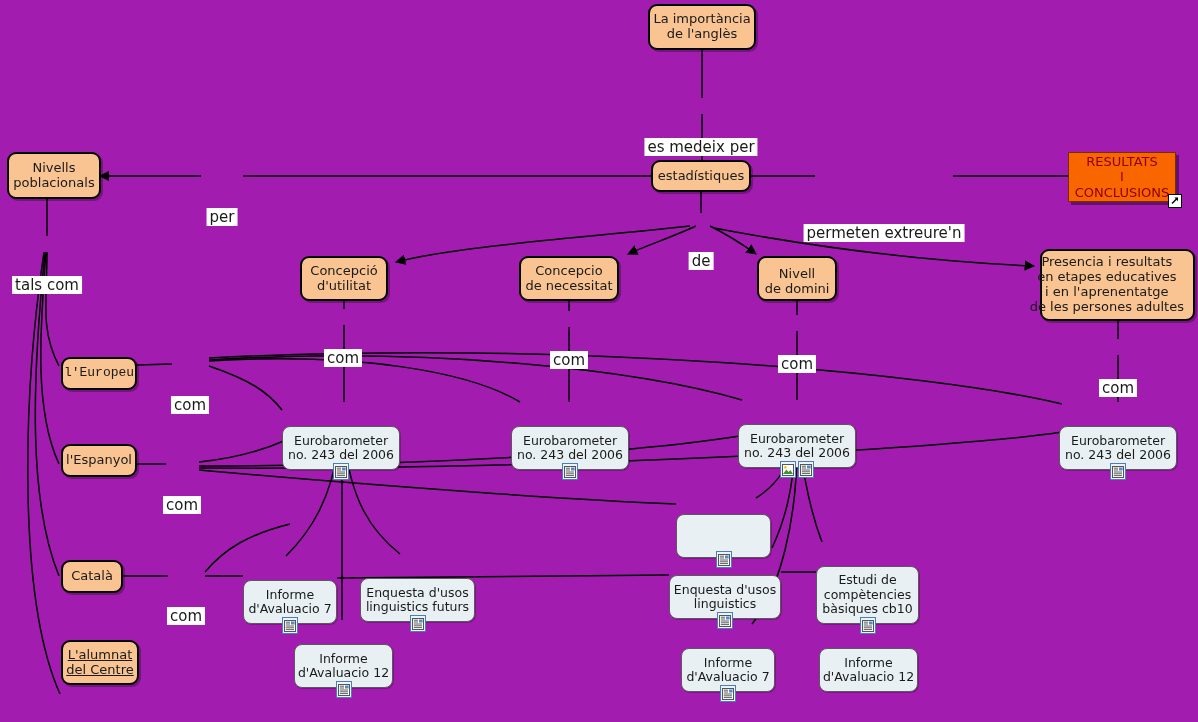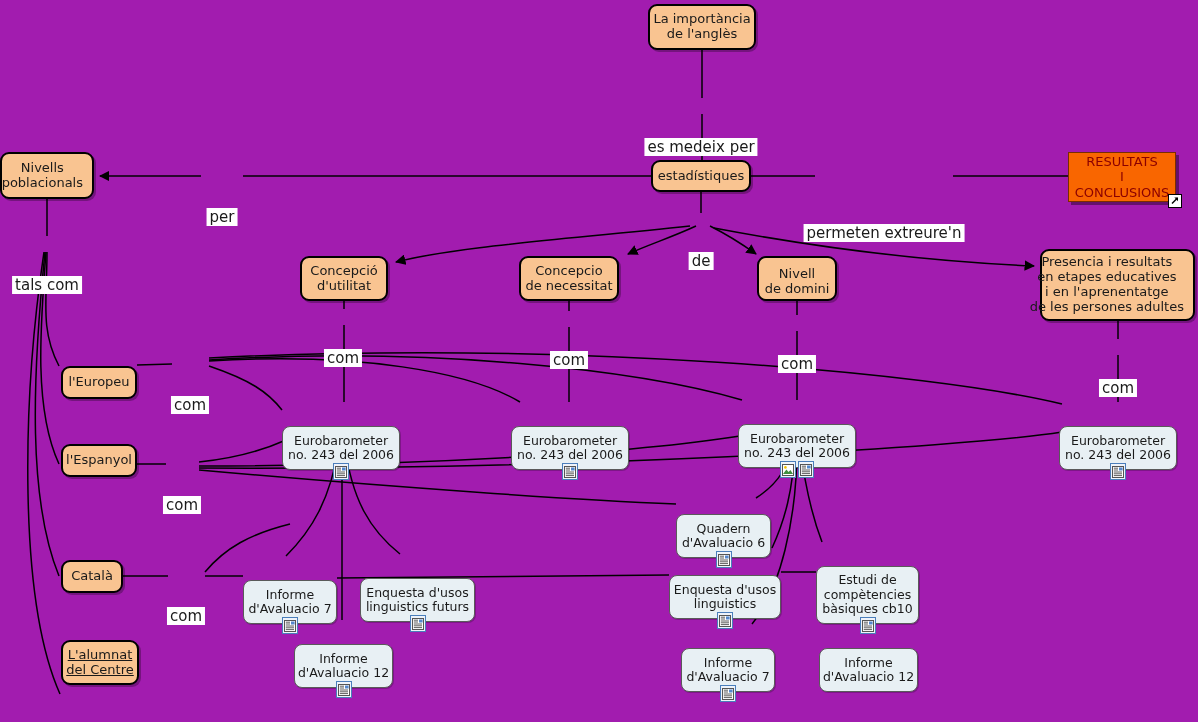--- a/index.html
+++ b/index.html
@@ -172,21 +172,21 @@
     </g>
   </svg>
 
   <div id="node-layer">
       <div class="node concept" style="left: 648px; top: 4px; width: 108px; height: 46px;">
         <div class="nlabel">La importància<br>de l'anglès</div>
       </div>
       <div class="node concept" style="left: 651px; top: 160px; width: 100px; height: 32px;">
         <div class="nlabel">estadístiques</div>
       </div>
-      <div class="node concept" style="left: 0px; top: 152px; width: 94px; height: 47px; justify-content: flex-end;">
+      <div class="node concept" style="left: 7px; top: 152px; width: 94px; height: 47px;">
         <div class="nlabel">Nivells<br>poblacionals</div>
       </div>
       <div class="node results" style="left: 1068px; top: 152px; width: 108px; height: 50px;">
         <div class="nlabel">RESULTATS<br>I<br>CONCLUSIONS</div>
         <span style="position: absolute; right: -7px; bottom: -7px; z-index: 9; line-height: 0;"><svg width="14" height="14" viewBox="0 0 14 14">
             <rect x="0.5" y="0.5" width="13" height="13" fill="#ffffff" stroke="#000"></rect>
             <path d="M4 9.5 L9.5 4" stroke="#000" stroke-width="1.4"></path>
             <path d="M6.4 3.6 L10 3.6 L10 7.2 Z" fill="#000"></path>
           </svg></span>
       </div>
@@ -195,21 +195,21 @@
       </div>
       <div class="node concept" style="left: 519px; top: 256px; width: 100px; height: 45px;">
         <div class="nlabel">Concepcio<br>de necessitat</div>
       </div>
       <div class="node concept" style="left: 757px; top: 256px; width: 80px; height: 45px; align-items: flex-end;">
         <div class="nlabel">Nivell<br>de domini</div>
       </div>
       <div class="node concept" style="left: 1040px; top: 249px; width: 155px; height: 72px; justify-content: flex-end;">
         <div class="nlabel">Presencia i resultats<br>en etapes educatives<br>i en l'aprenentatge<br>de les persones adultes</div>
       </div>
-      <div class="node concept" style="left: 61px; top: 366px; width: 76px; height: 33px;">
+      <div class="node concept" style="left: 61px; top: 357px; width: 76px; height: 33px; font-family: Liberation Mono, monospace;">
         <div class="nlabel">l'Europeu</div>
       </div>
       <div class="node concept" style="left: 61px; top: 444px; width: 76px; height: 33px;">
         <div class="nlabel">l'Espanyol</div>
       </div>
       <div class="node concept" style="left: 61px; top: 560px; width: 62px; height: 33px;">
         <div class="nlabel">Català</div>
       </div>
       <div class="node concept" style="left: 61px; top: 640px; width: 78px; height: 45px; text-decoration: underline;">
         <div class="nlabel">L'alumnat<br>del Centre</div>
@@ -287,21 +287,20 @@
                 <line x1="1.8" y1="4" x2="6" y2="4"></line>
                 <line x1="1.8" y1="6" x2="10" y2="6"></line>
                 <line x1="1.8" y1="7.8" x2="10" y2="7.8"></line>
                 <line x1="1.8" y1="9.6" x2="10" y2="9.6"></line>
               </g>
             </svg>
           </span>
         </div>
       </div>
       <div class="node resource" style="left: 676px; top: 490px; width: 95px; height: 44px;">
-        <div class="nlabel">Quadern<br>d'Avaluacio 6</div>
         <div class="icons">
           <span class="ibox">
             <svg width="12" height="12" viewBox="0 0 12 12">
               <rect x="0.5" y="0.5" width="11" height="11" fill="#ffffff" stroke="#555"></rect>
               <rect x="7" y="1.5" width="3.6" height="3" fill="#5588cc"></rect>
               <g stroke="#333" stroke-width="0.8">
                 <line x1="1.8" y1="2.2" x2="6" y2="2.2"></line>
                 <line x1="1.8" y1="4" x2="6" y2="4"></line>
                 <line x1="1.8" y1="6" x2="10" y2="6"></line>
                 <line x1="1.8" y1="7.8" x2="10" y2="7.8"></line>

